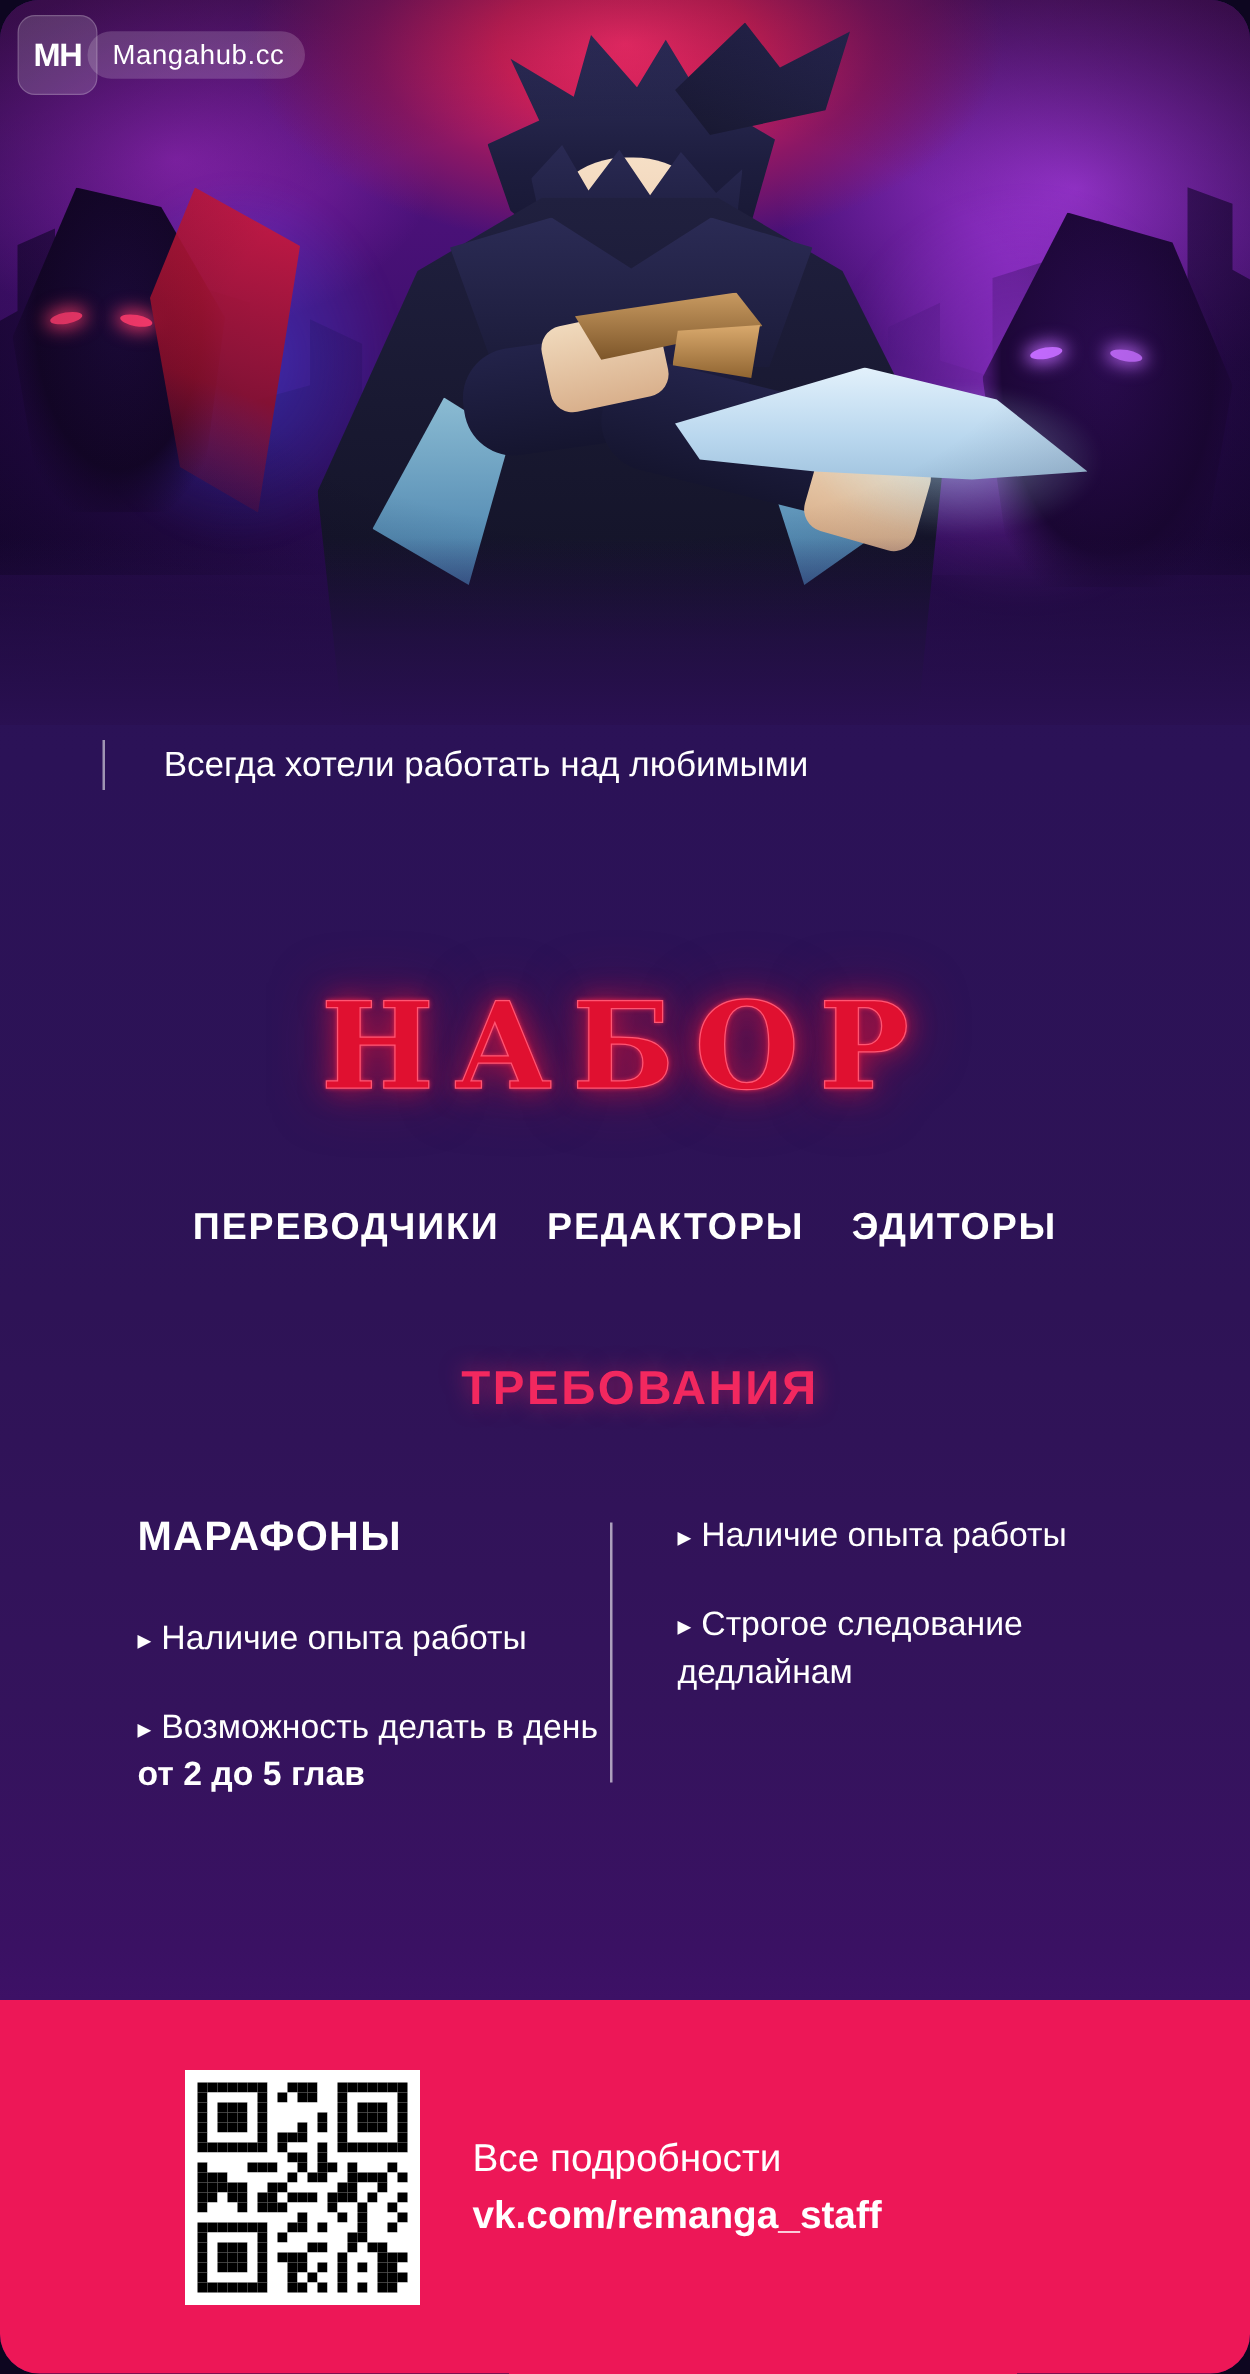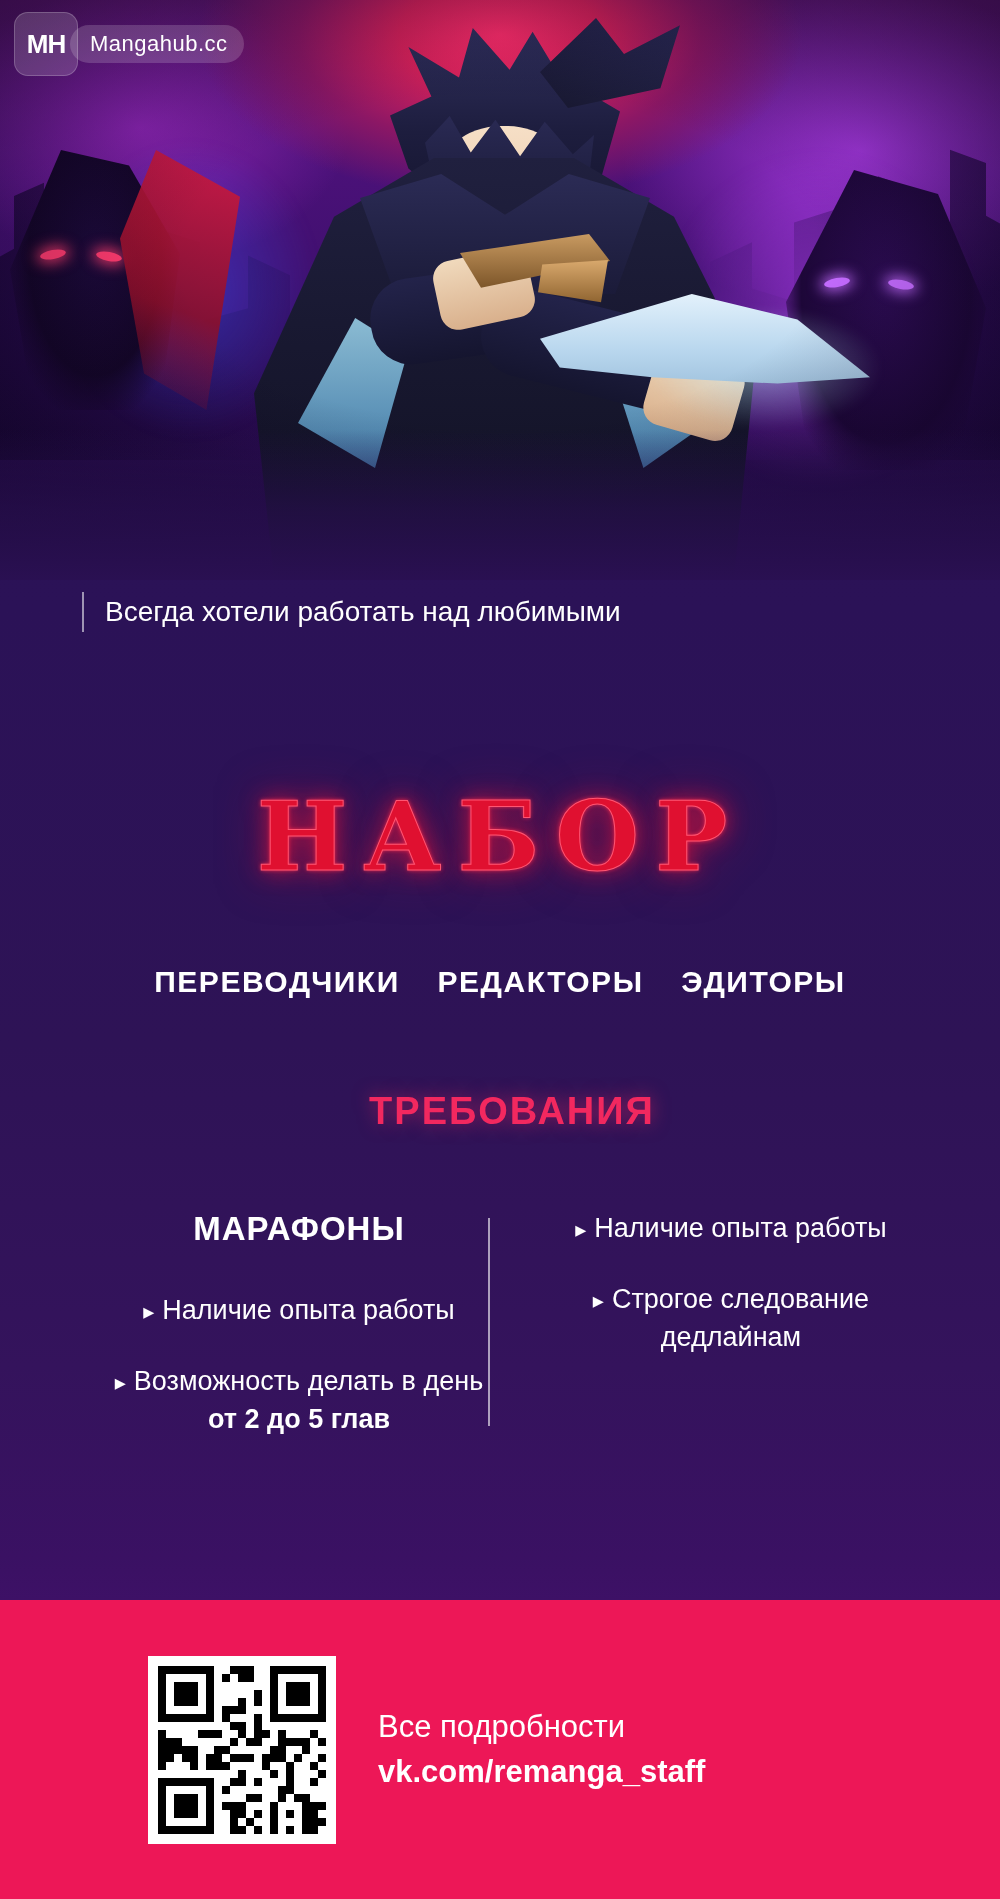--- a/index.html
+++ b/index.html
@@ -9,20 +9,21 @@
   }
   body {
     font-family: "Liberation Sans", sans-serif;
   }
   .page {
     position: relative;
     width: 1000px;
     height: 1899px;
     overflow: hidden;
     background: linear-gradient(180deg, #2a1052 0%, #2b1257 32%, #2e1356 55%, #34135c 72%, #3a1163 82%, #45106e 90%);
+    border-radius: 32px;
   }
 
   
   .hero {
     position: absolute;
     left: 0; top: 0;
     width: 1000px;
     height: 580px;
     overflow: hidden;
     background: #1b0a3a;
@@ -277,21 +278,21 @@
     color: #ffffff;
     font-size: 22px;
     letter-spacing: 0.5px;
   }
 
   
   .tagline {
     position: absolute;
     left: 82px; top: 592px;
     width: 800px;
-    padding-left: 21px;
+    padding-left: 47px;
     border-left: 2px solid rgba(255,255,255,0.55);
     color: #ffffff;
     font-size: 28px;
     line-height: 1.42;
   }
   .tagline .bold { font-weight: bold; }
 
   
   .nabor {
     position: absolute;
@@ -333,21 +334,20 @@
     text-shadow: 0 0 18px rgba(242,40,95,0.55);
     margin-left: 12px;
   }
 
   
   .cols {
     position: absolute;
     left: 110px; top: 1210px;
     width: 810px;
     display: flex;
-    text-align: center;
   }
   .col { width: 380px; }
   .col.right { padding-left: 52px; }
   .col-divider {
     width: 2px;
     margin: 8px 0 46px 0;
     background: rgba(255,255,255,0.6);
   }
   .col h3 {
     margin: 0 0 44px 0;

